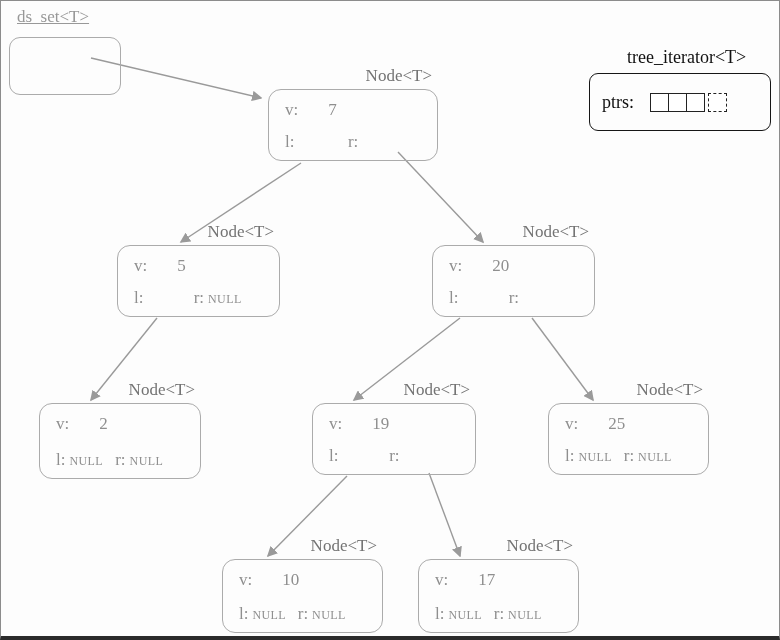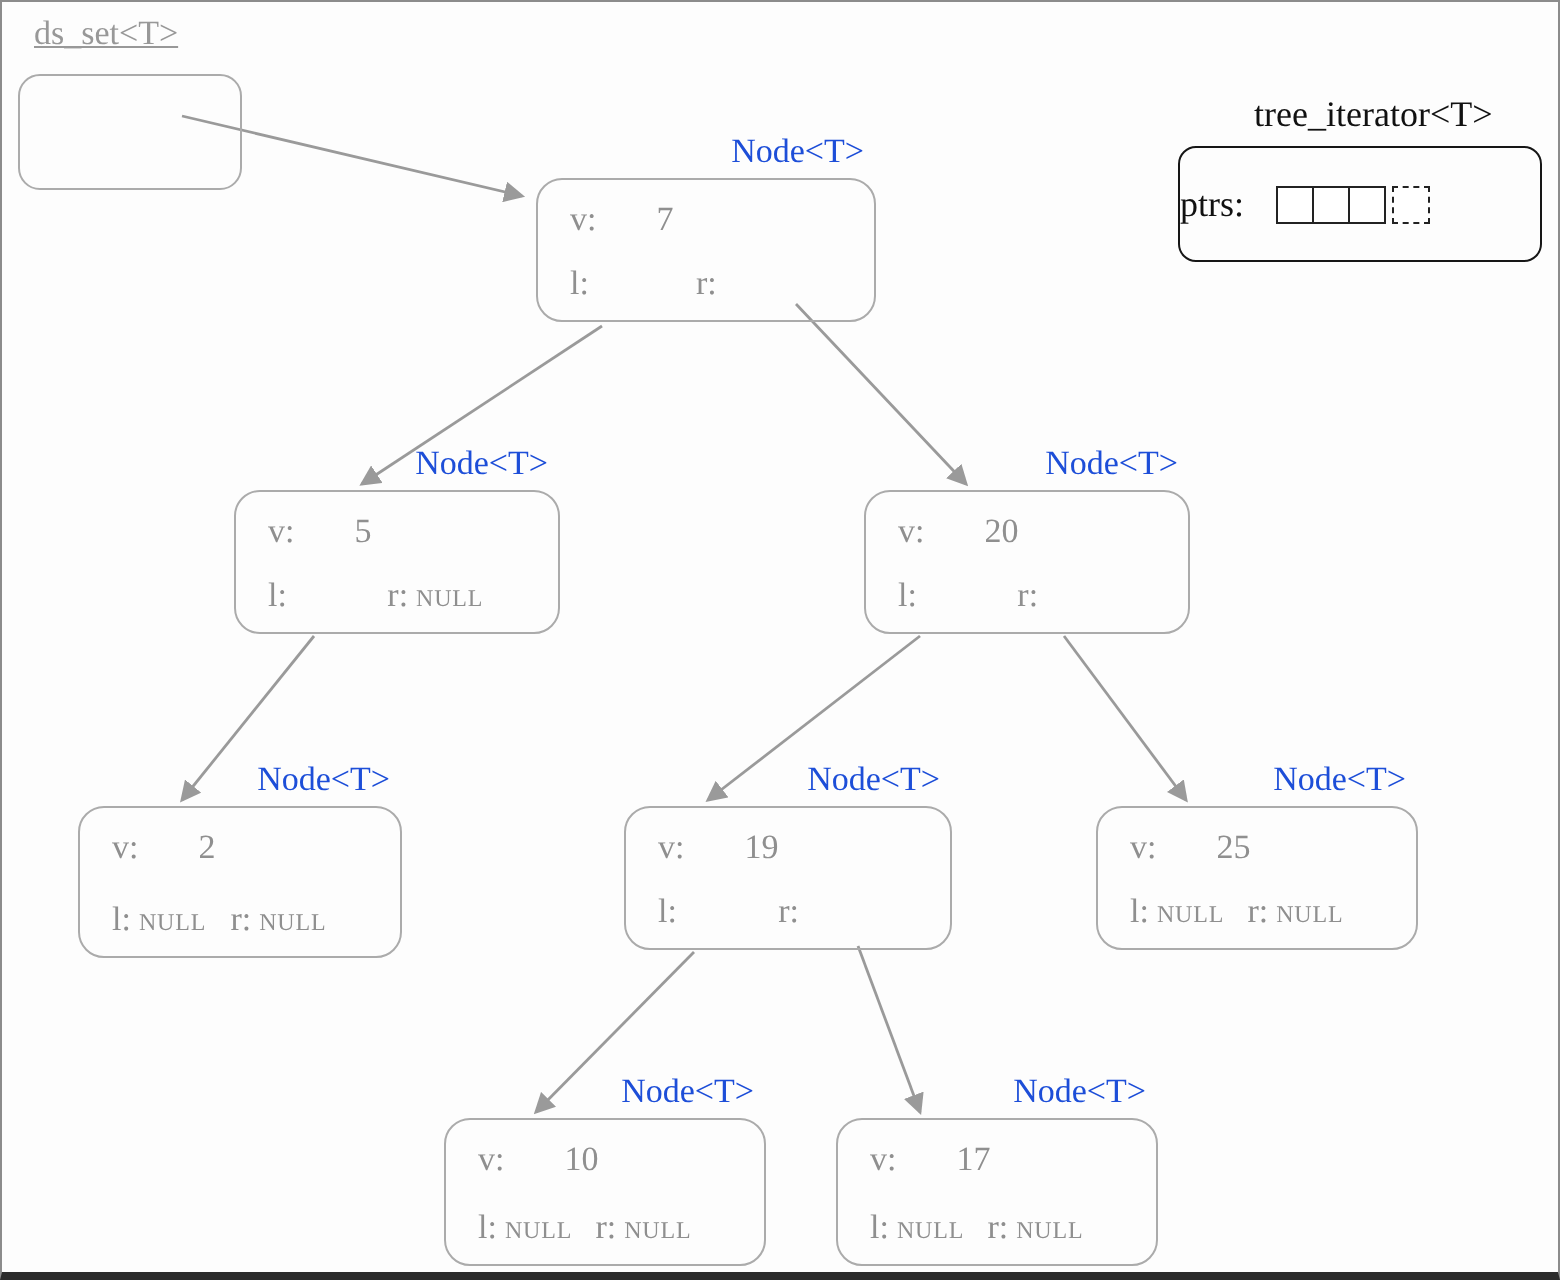--- a/index.html
+++ b/index.html
@@ -20,21 +20,21 @@
   
   .node {
     position:absolute;
     border:1.5px solid #ababab;
     border-radius:13px;
     color:#8f8f8f;
     background:rgba(255,255,255,0.0);
   }
   .node-title {
     position:absolute; top:-24px; right:5px;
-    font-size:17px; color:#1d4ed8; white-space:nowrap;
+    font-size:17px; color:#737373; white-space:nowrap;
   }
   .vrow { position:absolute; top:10px; left:16px; font-size:17px; white-space:nowrap; }
   .vrow .val { margin-left:30px; }
   .lrrow { position:absolute; bottom:8px; left:0; right:0; height:20px; font-size:17px; }
   .lfield { position:absolute; left:16px; bottom:0; white-space:nowrap; }
   .rfield { position:absolute; left:47%; bottom:0; white-space:nowrap; }
   .null { font-size:12px; margin-left:4px; letter-spacing:0.4px; }
 
   
   #dsset-title { position:absolute; left:16px; top:6px; font-size:17px; color:#989898; white-space:nowrap;text-decoration:underline; }
@@ -44,21 +44,21 @@
     color:#8f8f8f; font-size:17px; padding:5px 0 0 10px;
   }
   #dsset-box .row { line-height:22px; white-space:nowrap; }
   #dsset-box .sizeval { margin-left:9px; }
 
   
   #iter-title { position:absolute; left:598px; top:46px; font-size:18px; color:#111; white-space:nowrap;margin-left:28px; }
   #iter-box {
     position:absolute; left:588px; top:72px; width:182px; height:58px;
     border:1.6px solid #161616; border-radius:9px;
-    display:flex; align-items:center; 
+    display:flex; align-items:center; padding-left:12px;
     color:#111; font-size:18px;
   }
   .cells { display:flex; align-items:center; margin-left:16px; }
   .cell { width:19px; height:19px; border:1px solid #222; background:#fff; }
   .cell + .cell { margin-left:-1px; }
   .cell.dashed { border:1px dashed #222; margin-left:3px; }
 </style>
 </head>
 <body>
 

